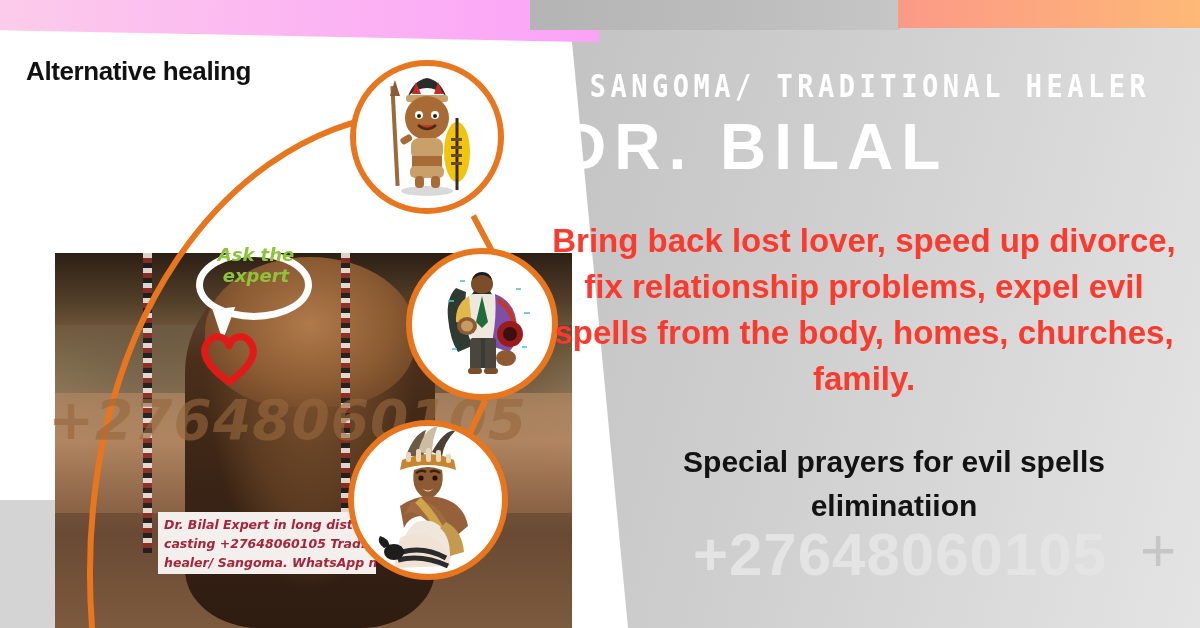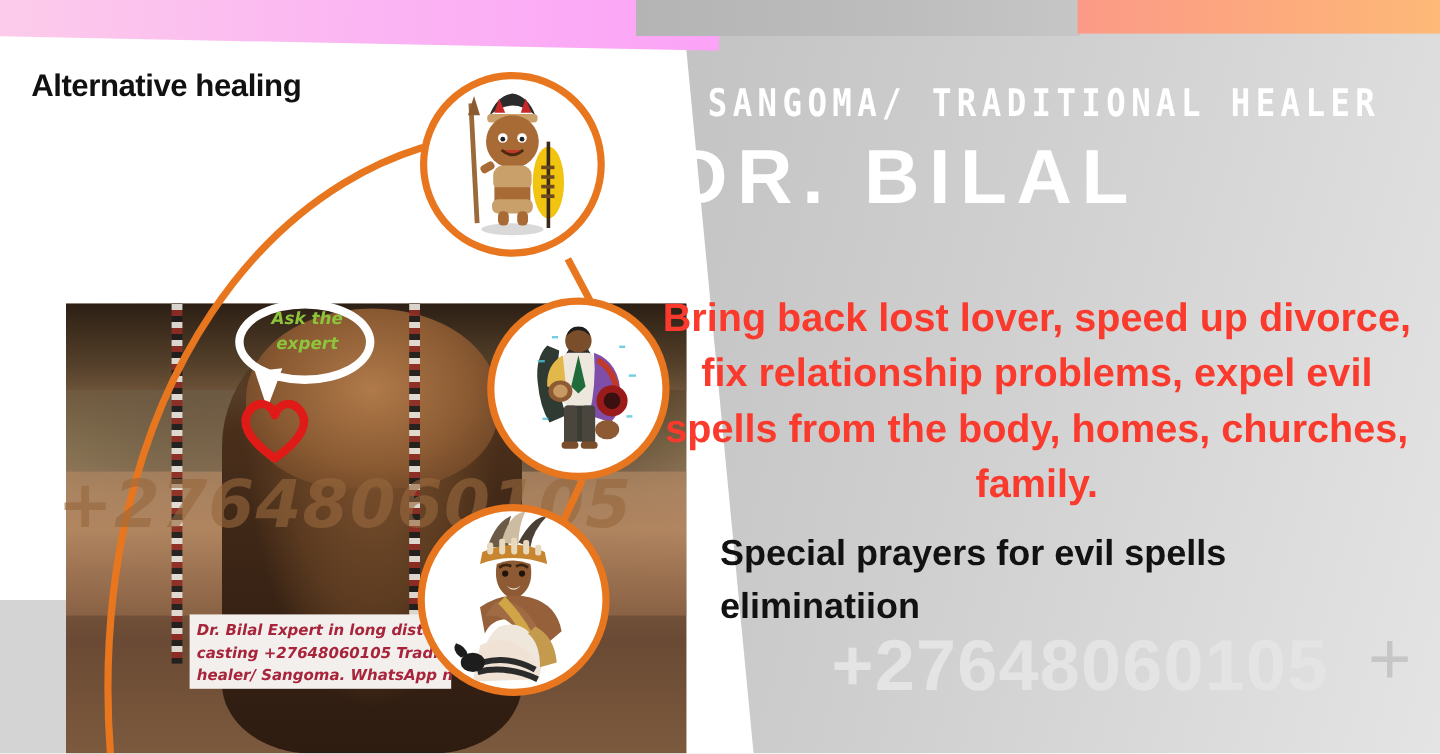--- a/index.html
+++ b/index.html
@@ -98,23 +98,23 @@
   }
   .bubble-tail{
     position:absolute; left:214px; top:308px; z-index:9;
     width:0;height:0;
     border-left:7px solid transparent;
     border-right:16px solid transparent;
     border-top:32px solid #ffffff;
     transform:rotate(-6deg);
   }
   .bubble-text{
-    position:absolute; left:206px; top:256px; width:100px; z-index:10;
+    position:absolute; left:206px; top:244px; width:100px; z-index:10;
     color:#8ec43b; font-style:italic; font-weight:700;
-    font-size:14px; line-height:21px; text-align:center;
+    font-size:18px; line-height:21px; text-align:center;
     font-family:"DejaVu Sans", sans-serif;
   }
   .heart{
     position:absolute; left:198px; top:330px; width:62px; height:56px; z-index:10;
   }
 
   
   .caption-box{
     position:absolute; left:158px; top:512px; width:218px; height:62px;
     background:#f2efec; z-index:11; padding:3px 6px 0 6px;
@@ -157,25 +157,25 @@
     transform:scaleY(1.18); transform-origin:center top;
   }
   .bigname{
     position:absolute; left:560px; top:110px; width:620px; z-index:14;
     color:#ffffff;
     font-weight:700; font-size:64px; letter-spacing:8px;
   }
   .redtext{
     position:absolute; left:540px; top:218px; width:648px; z-index:14;
     text-align:center; color:#fb3a2e;
-    font-weight:700; font-size:33px; line-height:46px;margin-top:24px;
+    font-weight:700; font-size:33px; line-height:46px;
   }
   .blacktext{
     position:absolute; left:600px; top:440px; width:588px; z-index:14;
-    color:#121212;
+    text-align:center; color:#121212;
     font-weight:700; font-size:30px; line-height:44px;
   }
   .phone-ghost{
     position:absolute; left:600px; top:520px; width:600px; z-index:13;
     text-align:center; color:#e4e4e4;
     font-weight:700; font-size:60px; letter-spacing:1px;
   }
   .plus-deco{
     position:absolute; left:1140px; top:530px; z-index:13;
     color:#c6c6c6; font-size:62px; font-weight:400; line-height:40px;

